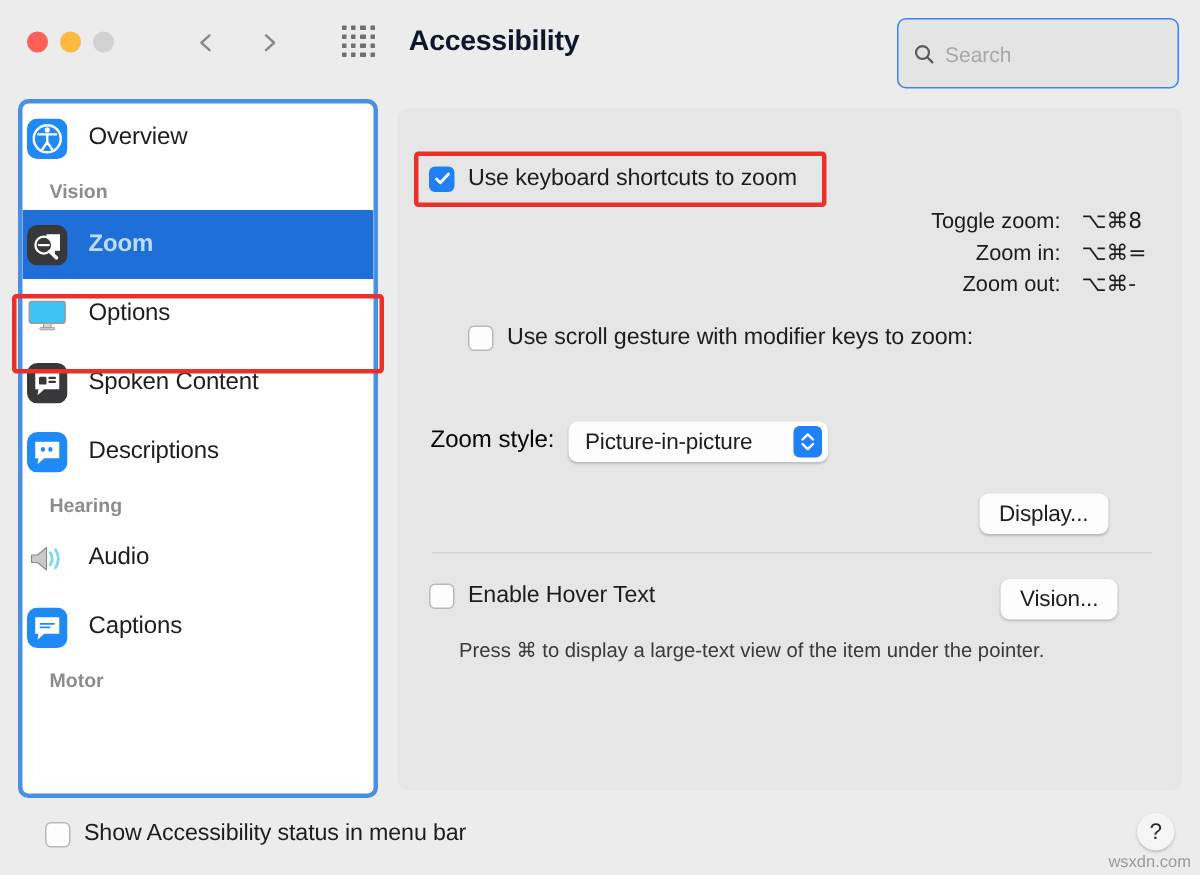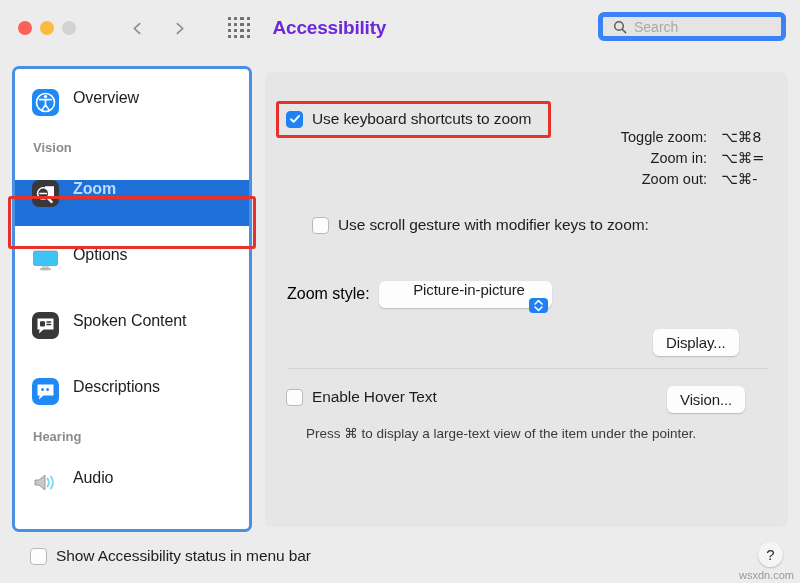--- a/index.html
+++ b/index.html
@@ -40,51 +40,51 @@
     margin-left: 34px;
     display: grid;
     grid-template-columns: repeat(4, 4px);
     grid-template-rows: repeat(4, 4px);
     gap: 2.2px;
   }
   #grid-icon i { width: 3.2px; height: 3.2px; background: #707070; border-radius: 0.5px; display: block; }
 
   #page-title {
     margin-left: 22px;
-    font-size: 19px; font-weight: bold; color: #6d28d9;
+    font-size: 19px; font-weight: bold; color: #0f172a;
     letter-spacing: -0.2px;
   }
 
   #search-wrap {
     position: absolute; right: 14px; top: 12px;
-    width: 188px; height: 29px;
+    width: 188px; height: 47px;
     background: #e4e4e4;
-    border: 5px solid #3b82f6;
+    border: 1px solid #3b82f6;
     border-radius: 6px;
     display: flex; align-items: center; padding-left: 10px;
   }
   #search-input {
     border: none; outline: none; background: transparent;
     font-family: "Liberation Sans", sans-serif;
     font-size: 14px; color: #4a4a4a; margin-left: 7px; width: 140px;
   }
   #search-input::placeholder { color: #a8a8a8; }
 
   
   #sidebar {
     position: absolute; left: 12px; top: 66px;
     width: 240px; height: 466px;
     background: #ffffff;
     border: 3px solid #4a90e2;
     border-radius: 7px;
     overflow: hidden;
   }
   .sb-row {
-    height: 46px; display: flex; align-items: flex-start;
-    padding-left: 17px; position: relative; margin-top: 20px;
+    height: 46px; display: flex; align-items: center;
+    padding-left: 3px; position: relative;
   }
   .sb-row.selected { background: #1f6fd8; }
   .sb-label {
     font-size: 16px; color: #1d1d1f; margin-left: 14px;
     letter-spacing: -0.1px;
   }
   .sb-row.selected .sb-label { color: #bcdcfb; font-weight: bold; }
   .sb-group {
     font-size: 13px; color: #8c8c8c; font-weight: bold;
     padding-left: 18px; height: 25px; display: flex; align-items: center;
@@ -119,21 +119,21 @@
   }
   .cb-label { font-size: 15.5px; color: #1d1d1f; margin-left: 9px; letter-spacing: -0.1px; }
 
   #kb-highlight {
     position: absolute; left: 276px; top: 101px;
     width: 275px; height: 37px;
     border: 3px solid #e8312a; border-radius: 3px;
     pointer-events: none;
   }
 
-  .shortcuts { position: absolute; left: 295px; top: 129px; width: 470px; }
+  .shortcuts { position: absolute; left: 295px; top: 140px; width: 470px; }
   .sc-line {
     display: flex; justify-content: flex-end; align-items: baseline;
     font-size: 14.5px; color: #1d1d1f; height: 21px;
   }
   .sc-name { }
   .sc-keys {
     width: 58px; text-align: left; padding-left: 14px;
     font-family: "DejaVu Sans", sans-serif;
   }
 
@@ -366,21 +366,21 @@
   
   <div class="row" style="left:286px; top:216px; display:flex; align-items:center;margin-left:26px;">
     <span class="cb"></span>
     <span class="cb-label">Use scroll gesture with modifier keys to zoom:</span>
   </div>
 
   
 
   
   <div class="row" style="left:287px; top:285px;">Zoom style:</div>
-  <div class="row select" style="left:379px; top:281px; width:173px;flex-direction:column;">
+  <div class="row select" style="left:379px; top:281px; width:173px;">
     <span class="sel-text">Picture-in-picture</span>
     <span class="sel-arrow">
       <svg width="11" height="15" viewBox="0 0 11 15">
         <polyline points="2,6 5.5,2.6 9,6" fill="none" stroke="#fff" stroke-width="1.6" stroke-linecap="round" stroke-linejoin="round"></polyline>
         <polyline points="2,9 5.5,12.4 9,9" fill="none" stroke="#fff" stroke-width="1.6" stroke-linecap="round" stroke-linejoin="round"></polyline>
       </svg>
     </span>
   </div>
 
   

